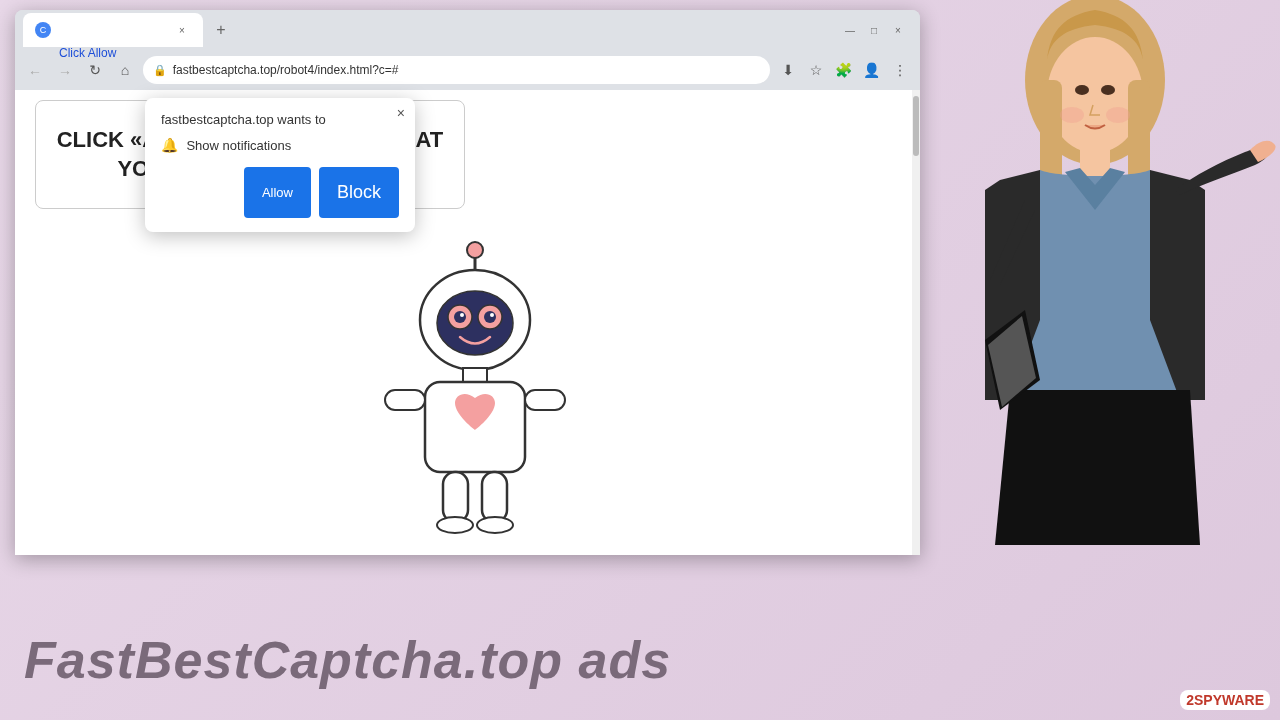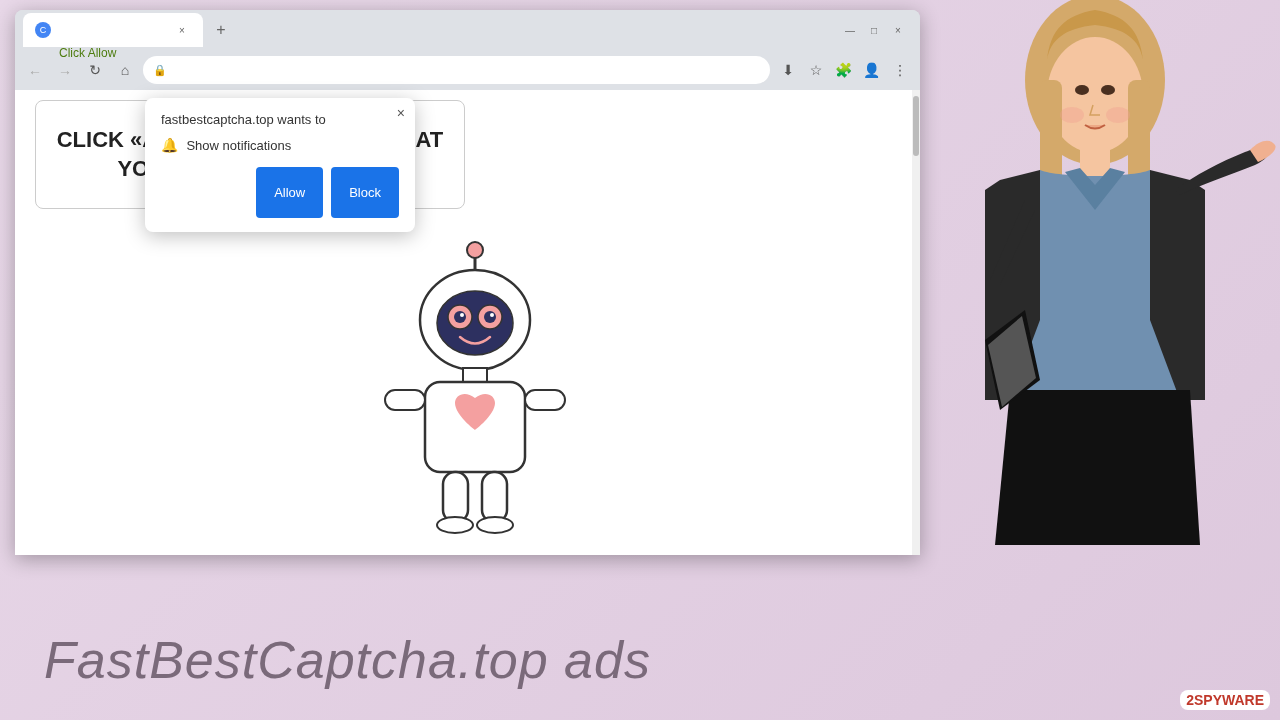--- a/index.html
+++ b/index.html
@@ -16,23 +16,23 @@
     .bg {
       position: absolute;
       inset: 0;
       background: linear-gradient(135deg, #e8d8e8 0%, #ddc8dd 100%);
     }
 
     
     .bottom-label {
       position: absolute;
       bottom: 30px;
-      left: 44px;
+      left: 24px;
       font-size: 52px;
-      font-weight: 400;
+      font-weight: 700;
       color: #7a6a7a;
       font-style: italic;
       letter-spacing: 1px;
       z-index: 10;
     }
 
     
     .spyware-logo {
       position: absolute;
       bottom: 10px;
@@ -88,21 +88,21 @@
       border-radius: 50%;
       display: flex;
       align-items: center;
       justify-content: center;
       font-size: 9px;
       color: white;
     }
 
     .tab-title {
       font-size: 12px;
-      color: #4d7c0f;
+      color: #1d4ed8;
       flex: 1;
       margin-top: 45px;
     }
 
     .tab-close {
       width: 18px;
       height: 18px;
       border-radius: 50%;
       display: flex;
       align-items: center;
@@ -344,21 +344,21 @@
       cursor: pointer;
       font-weight: 500;
     }
 
     .btn-block {
       background: #1a73e8;
       color: white;
       border: none;
       padding: 6px 18px;
       border-radius: 4px;
-      font-size: 13px;
+      font-size: 18px;
       cursor: pointer;
       font-weight: 500;
     }
 
     
     .robot-container {
       position: absolute;
       bottom: 0;
       left: 350px;
       width: 220px;
@@ -400,20 +400,21 @@
     </div>
   </div>
 
   <div class="address-bar-row">
     <div class="nav-btn disabled">←</div>
     <div class="nav-btn disabled">→</div>
     <div class="nav-btn">↻</div>
     <div class="nav-btn">⌂</div>
     <div class="address-bar">
       <span class="lock-icon">🔒</span>
+      <span class="address-text">fastbestcaptcha.top/robot4/index.html?c=#</span>
     </div>
     <div class="toolbar-icons">
       <div class="toolbar-icon">⬇</div>
       <div class="toolbar-icon">☆</div>
       <div class="toolbar-icon">🧩</div>
       <div class="toolbar-icon">👤</div>
       <div class="toolbar-icon">⋮</div>
     </div>
   </div>
 

